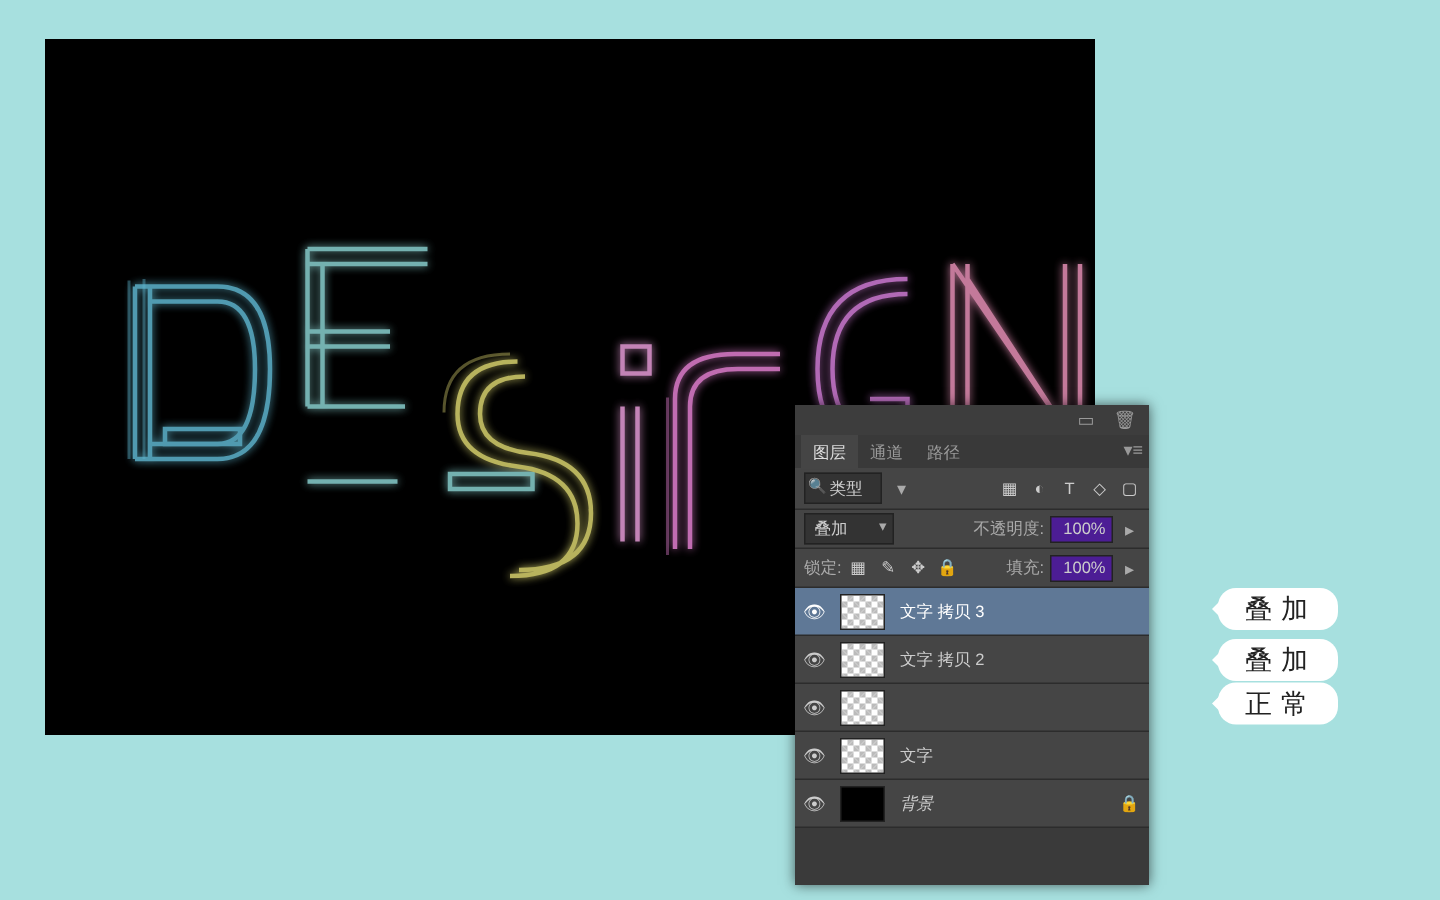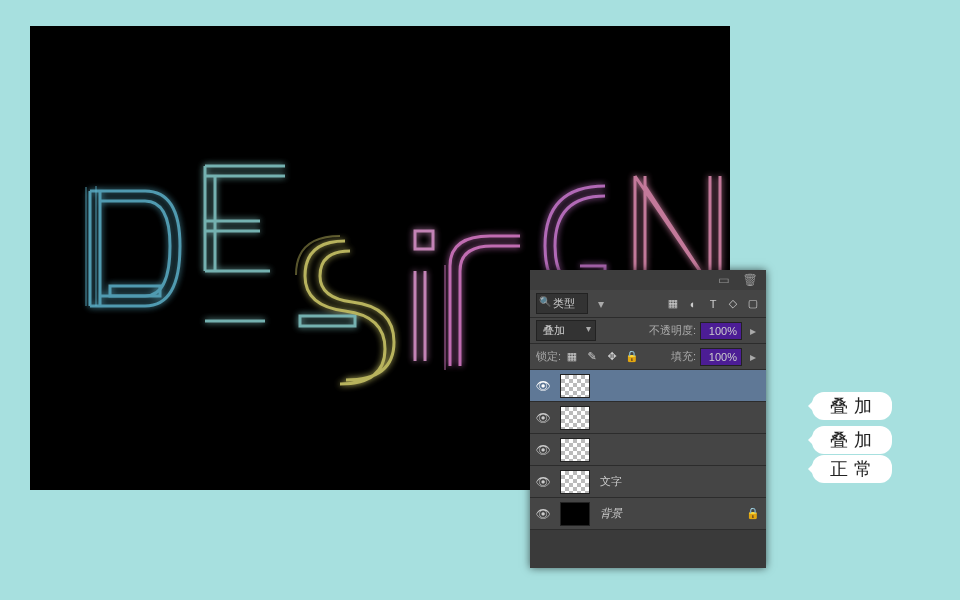--- a/index.html
+++ b/index.html
@@ -214,20 +214,26 @@
         </g>
   </g>
 </svg>
 </div>
 
 <div class="panel">
   <div class="panel-titlebar">
     <span class="titlebar-icon">▭</span>
     <span class="titlebar-icon">🗑</span>
   </div>
+  <div class="tabs">
+    <div class="tab active">图层</div>
+    <div class="tab">通道</div>
+    <div class="tab">路径</div>
+    <span class="tabs-menu">▾≡</span>
+  </div>
   <div class="filter-row">
     <div class="kind-select">类型</div>
     <span style="color:#aaa;margin-left:2px">▾</span>
     <div class="filter-icons">
       <span class="fi">▦</span>
       <span class="fi">◐</span>
       <span class="fi">T</span>
       <span class="fi">◇</span>
       <span class="fi">▢</span>
     </div>
@@ -247,24 +253,26 @@
       <span class="lock-i">🔒</span>
     </div>
     <span class="label" style="margin-left:auto">填充:</span>
     <div class="pct-field">100%</div>
     <span class="pct-arrow">▸</span>
   </div>
   <div class="layer-list">
     <div class="layer-row selected">
       <span class="eye">👁</span>
       <div class="thumb checker"></div>
-    </div>
-    <div class="layer-row">
-      <span class="eye">👁</span>
-      <div class="thumb checker"></div>
+      <span class="layer-name">文字 拷贝 3</span>
+    </div>
+    <div class="layer-row">
+      <span class="eye">👁</span>
+      <div class="thumb checker"></div>
+      <span class="layer-name">文字 拷贝 2</span>
     </div>
     <div class="layer-row">
       <span class="eye">👁</span>
       <div class="thumb checker"></div>
     </div>
     <div class="layer-row">
       <span class="eye">👁</span>
       <div class="thumb checker"></div>
       <span class="layer-name">文字</span>
     </div>

